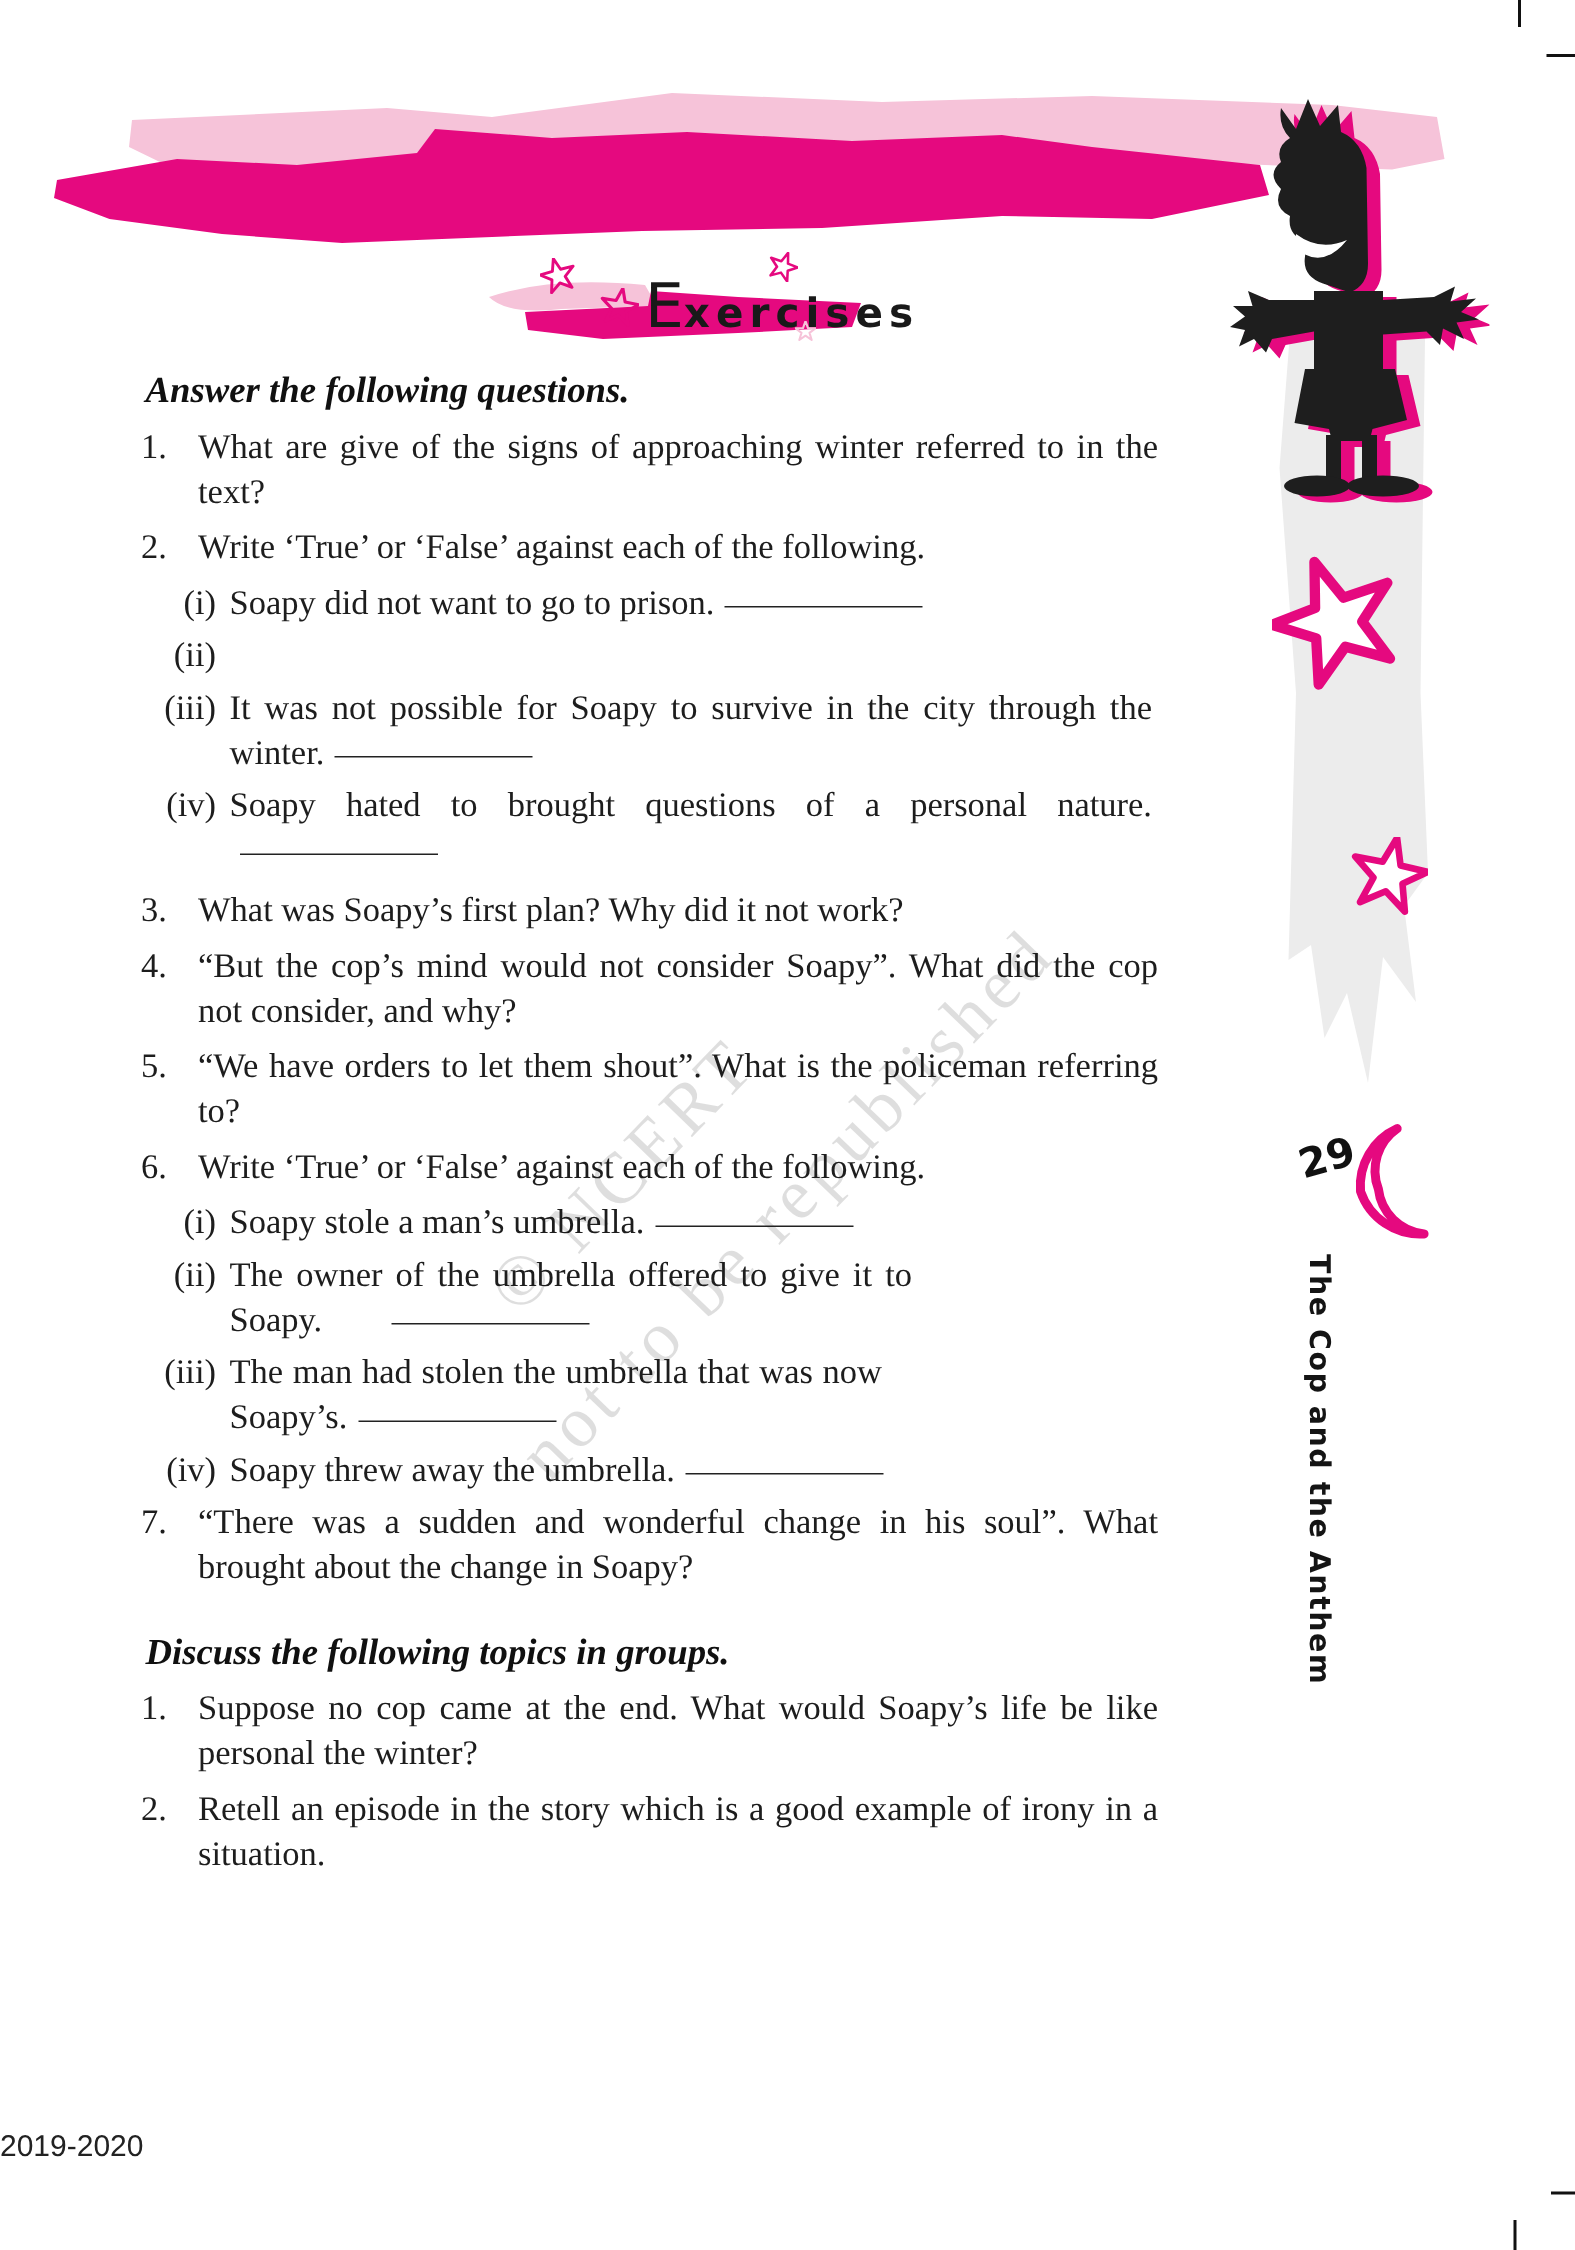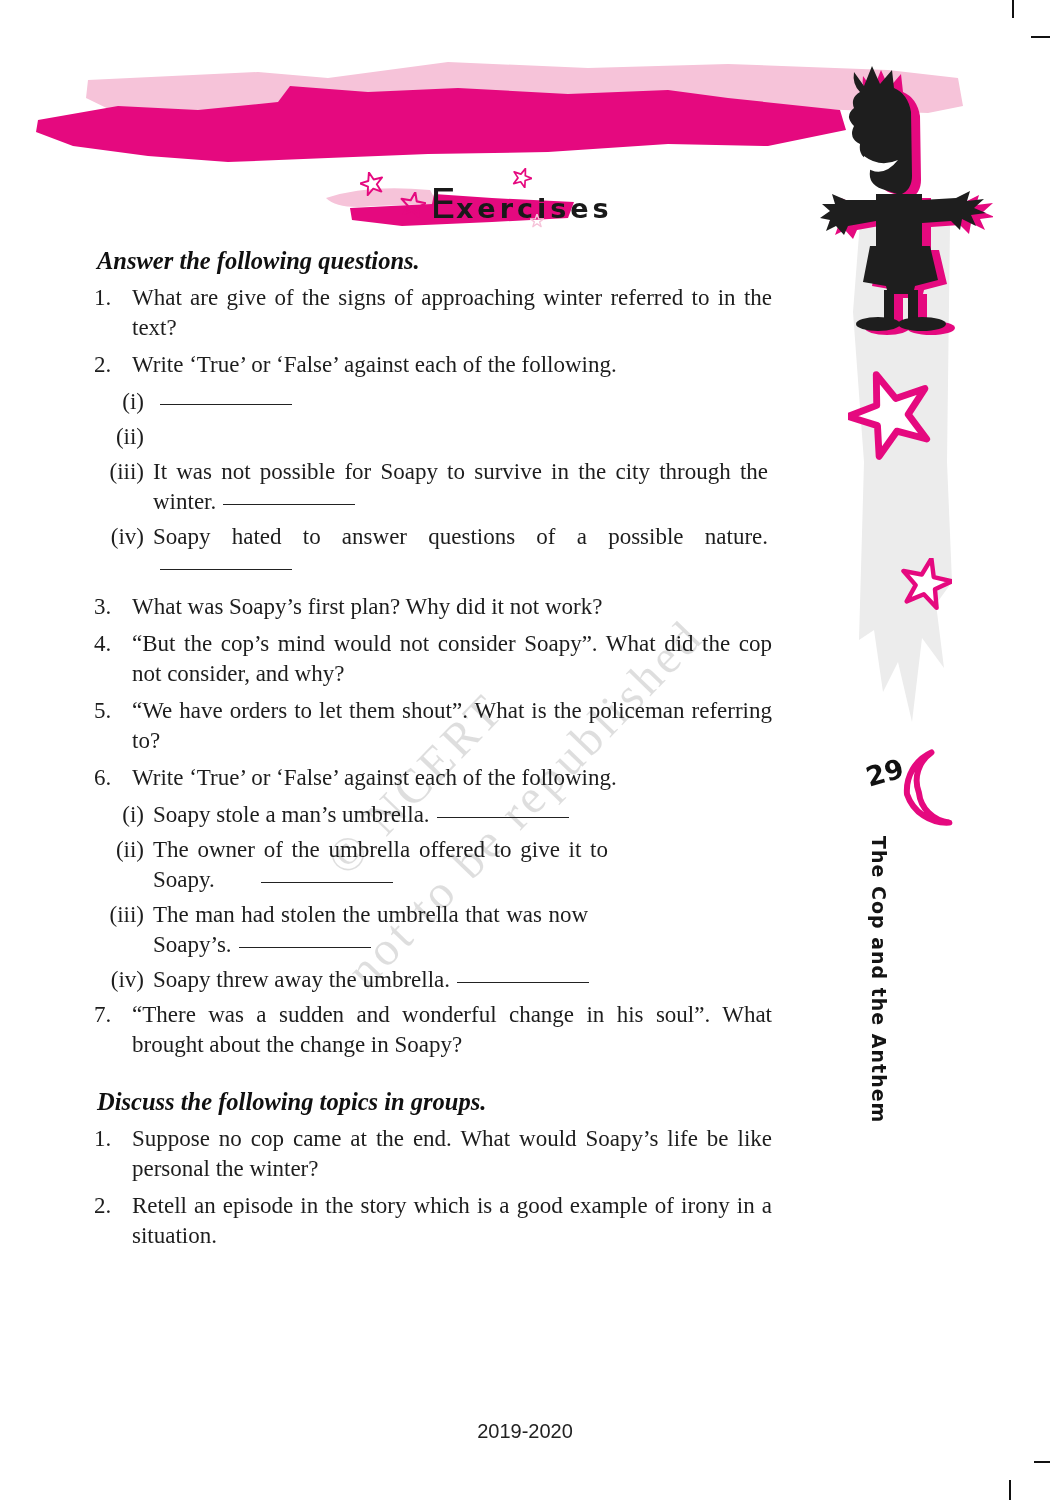--- a/index.html
+++ b/index.html
@@ -23,21 +23,21 @@
   .star{position:absolute;z-index:3;}
 
   .page-num{position:absolute;left:866px;top:757px;z-index:3;
             font-family:"DejaVu Sans",sans-serif;font-weight:700;font-size:27px;
             transform:rotate(-16deg);color:#111;}
   .chapter-label{position:absolute;left:868px;top:836px;z-index:3;
             writing-mode:vertical-rl;text-orientation:mixed;
             font-family:"DejaVu Sans",sans-serif;font-weight:700;font-size:19px;
             letter-spacing:1px;color:#141414;}
 
-  .footer{position:absolute;left:0;top:1420px;width:1050px;text-align:center;
+  .footer{position:absolute;left:0;top:1420px;width:1050px;text-align:left;
           font-family:"Liberation Sans",sans-serif;font-size:20px;color:#222;z-index:2;}
 
   .crop{position:absolute;background:#111;z-index:4;}
 
   
   .content{position:absolute;left:94px;top:247px;width:690px;z-index:2;}
   .sec-heading{font-weight:700;font-style:italic;font-size:24.5px;margin:0 0 8px 3px;color:#101010;}
   .q{display:flex;margin-bottom:7px;}
   .qnum{width:38px;flex:0 0 38px;font-size:23px;line-height:30px;}
   .qbody{width:640px;font-size:23px;line-height:30px;text-align:justify;}
@@ -145,32 +145,32 @@
       <span class="qnum">1.</span>
       <div class="qbody">What are give of the signs of approaching winter referred to in the text?</div>
     </div>
 
     <div class="q">
       <span class="qnum">2.</span>
       <div class="qbody">Write ‘True’ or ‘False’ against each of the following.</div>
     </div>
     <div class="sub">
       <span class="rn">(i)</span>
-      <div class="sbody"><span class="blank"></span></div>
+      <div class="sbody"><span>Soapy did not want to go to prison.</span><span class="blank"></span></div>
     </div>
     <div class="sub">
       <span class="rn">(ii)</span>
     </div>
     <div class="sub">
       <span class="rn">(iii)</span>
       <div class="sbody"><span>It was not possible for Soapy to survive in the city through the winter.</span><span class="blank"></span></div>
     </div>
     <div class="sub">
       <span class="rn">(iv)</span>
-      <div class="sbody"><span>Soapy hated to answer questions of a possible nature.</span><span class="blank"></span></div>
+      <div class="sbody"><span>Soapy hated to brought questions of a personal nature.</span><span class="blank"></span></div>
     </div>
 
     <div class="q mt10">
       <span class="qnum">3.</span>
       <div class="qbody">What was Soapy’s first plan? Why did it not work?</div>
     </div>
 
     <div class="q">
       <span class="qnum">4.</span>
       <div class="qbody">“But the cop’s mind would not consider Soapy”. What did the cop not consider, and why?</div>

